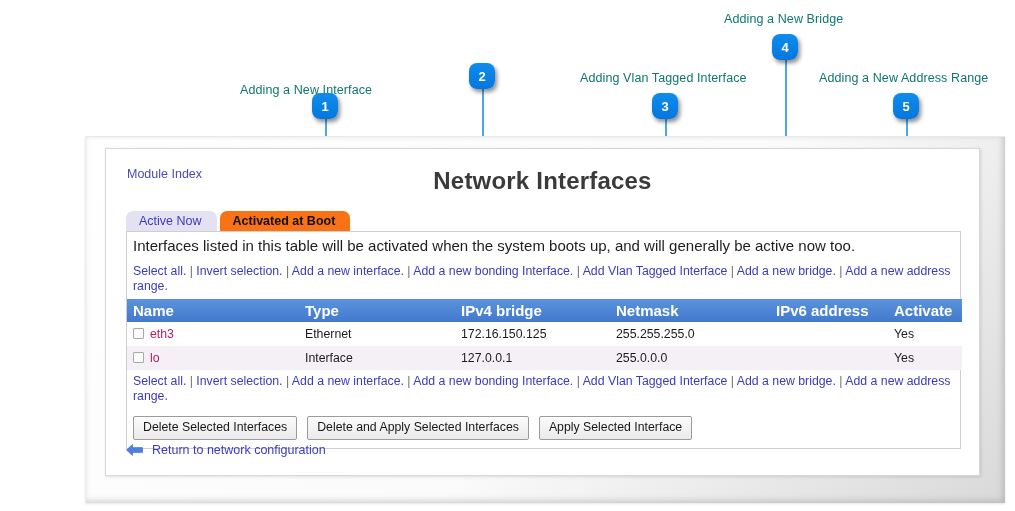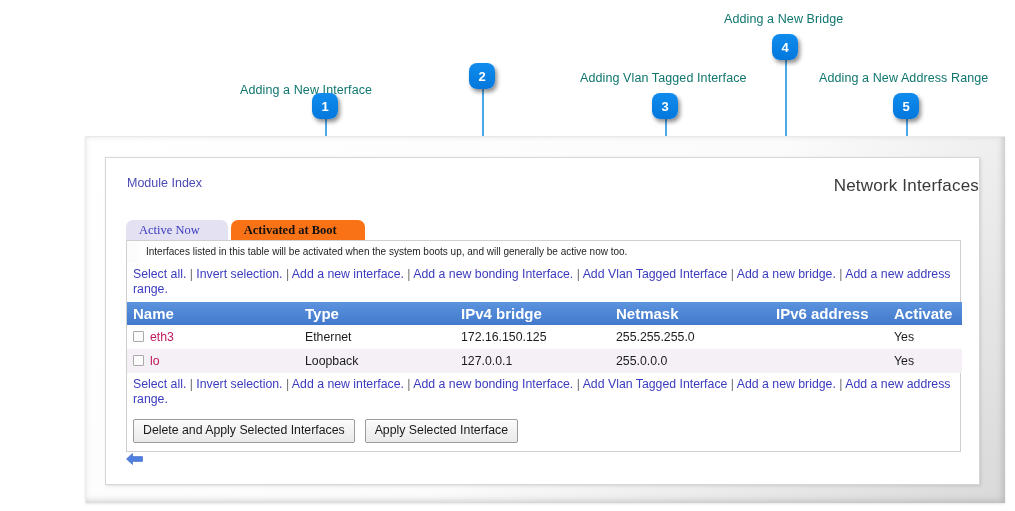--- a/index.html
+++ b/index.html
@@ -53,70 +53,68 @@
   }
   #frame-inner-shadow{
     position:absolute;left:0;top:0;right:0;bottom:0;
     box-shadow:inset -2px -2px 6px rgba(120,120,120,.35);
     pointer-events:none;
   }
 
   
   #page-panel{
     position:absolute;
-    left:19px; top:20px;
+    left:19px; top:11px;
     width:875px; height:328px;
     background:#ffffff;
     border:1px solid #d7d7d7;
     box-sizing:border-box;
     box-shadow:1px 1px 3px rgba(0,0,0,.12);
     overflow:hidden;
   }
 
   #module-index-link{
     position:absolute;left:21px;top:18px;
     font-size:12.5px;color:#4a4ab5;text-decoration:none;
   }
   #page-title{
     position:absolute;left:0;top:18px;width:100%;
-    text-align:right;
-    font-size:17px;color:#3a3a3a;font-weight:normal;
+    text-align:center;
+    font-size:24px;color:#3a3a3a;font-weight:bold;
     letter-spacing:.2px;
   }
 
   
   #tabs{
     position:absolute;left:20px;top:62px;
     display:flex;align-items:flex-end;gap:3px;
   }
   .tab{
     font-size:12.5px;
-    padding:3px 28px 4px 13px;
+    padding:3px 15px 4px 13px;
     border-radius:7px 7px 0 0;
     box-sizing:border-box;
     line-height:15px;
-    font-family:Liberation Serif, serif;
   }
   .tab.inactive{ background:#e4e1f3;color:#3b3bbf; }
   .tab.active{ background:#f97316;color:#111111;font-weight:bold; }
 
   
   #content-box{
     position:absolute;left:20px;top:82px;
     width:835px;
     border:1px solid #cfcfcf;
     background:#fcfcfc;
     box-sizing:border-box;
     padding:0;
   }
   #tab-desc{
-    font-size:10px;color:#1d1d1d;
+    font-size:15px;color:#1d1d1d;
     padding:5px 6px 6px 6px;
     background:#ffffff;
-    margin-left:13px;
   }
   .link-bar{
     font-size:12.3px;
     color:#3b3bbf;
     padding:4px 6px 5px 6px;
     line-height:15px;
     background:#ffffff;
   }
   .link-bar a{color:#3b3bbf;text-decoration:none;}
   .link-bar .sep{color:#6f6f6f;}
@@ -261,40 +259,42 @@
           <tr class="row-even">
             <td class="cell-name"><span class="cb"></span><a href="#">eth3</a></td>
             <td>Ethernet</td>
             <td>172.16.150.125</td>
             <td>255.255.255.0</td>
             <td></td>
             <td>Yes</td>
           </tr>
           <tr class="row-odd">
             <td class="cell-name"><span class="cb"></span><a href="#">lo</a></td>
-            <td>Loopback</td>
+            <td>Interface</td>
             <td>127.0.0.1</td>
             <td>255.0.0.0</td>
             <td></td>
             <td>Yes</td>
           </tr>
         </tbody>
       </table>
 
       <div class="link-bar">
         <a href="#">Select all.</a><span class="sep"> | </span><a href="#">Invert selection.</a><span class="sep"> | </span><a href="#">Add a new interface.</a><span class="sep"> | </span><a href="#">Add a new bonding Interface.</a><span class="sep"> | </span><a href="#">Add Vlan Tagged Interface</a><span class="sep"> | </span><a href="#">Add a new bridge.</a><span class="sep"> | </span><a href="#">Add a new address range.</a>
       </div>
 
       <div id="button-row">
+        <button class="btn">Delete Selected Interfaces</button>
         <button class="btn">Delete and Apply Selected Interfaces</button>
         <button class="btn">Apply Selected Interface</button>
       </div>
 
     </div>
 
     <div id="footer-link-row">
       <svg id="back-arrow" viewBox="0 0 17 14">
         <path d="M0.5 7 L6.5 1.5 L6.5 4.6 L16.5 4.6 L16.5 9.4 L6.5 9.4 L6.5 12.5 Z" fill="#4f7fe0" stroke="#3a63c4" stroke-width="0.6"></path>
       </svg>
+      <a href="#" id="return-link">Return to network configuration</a>
     </div>
 
   </div>
 </div>
 
 </body></html>

